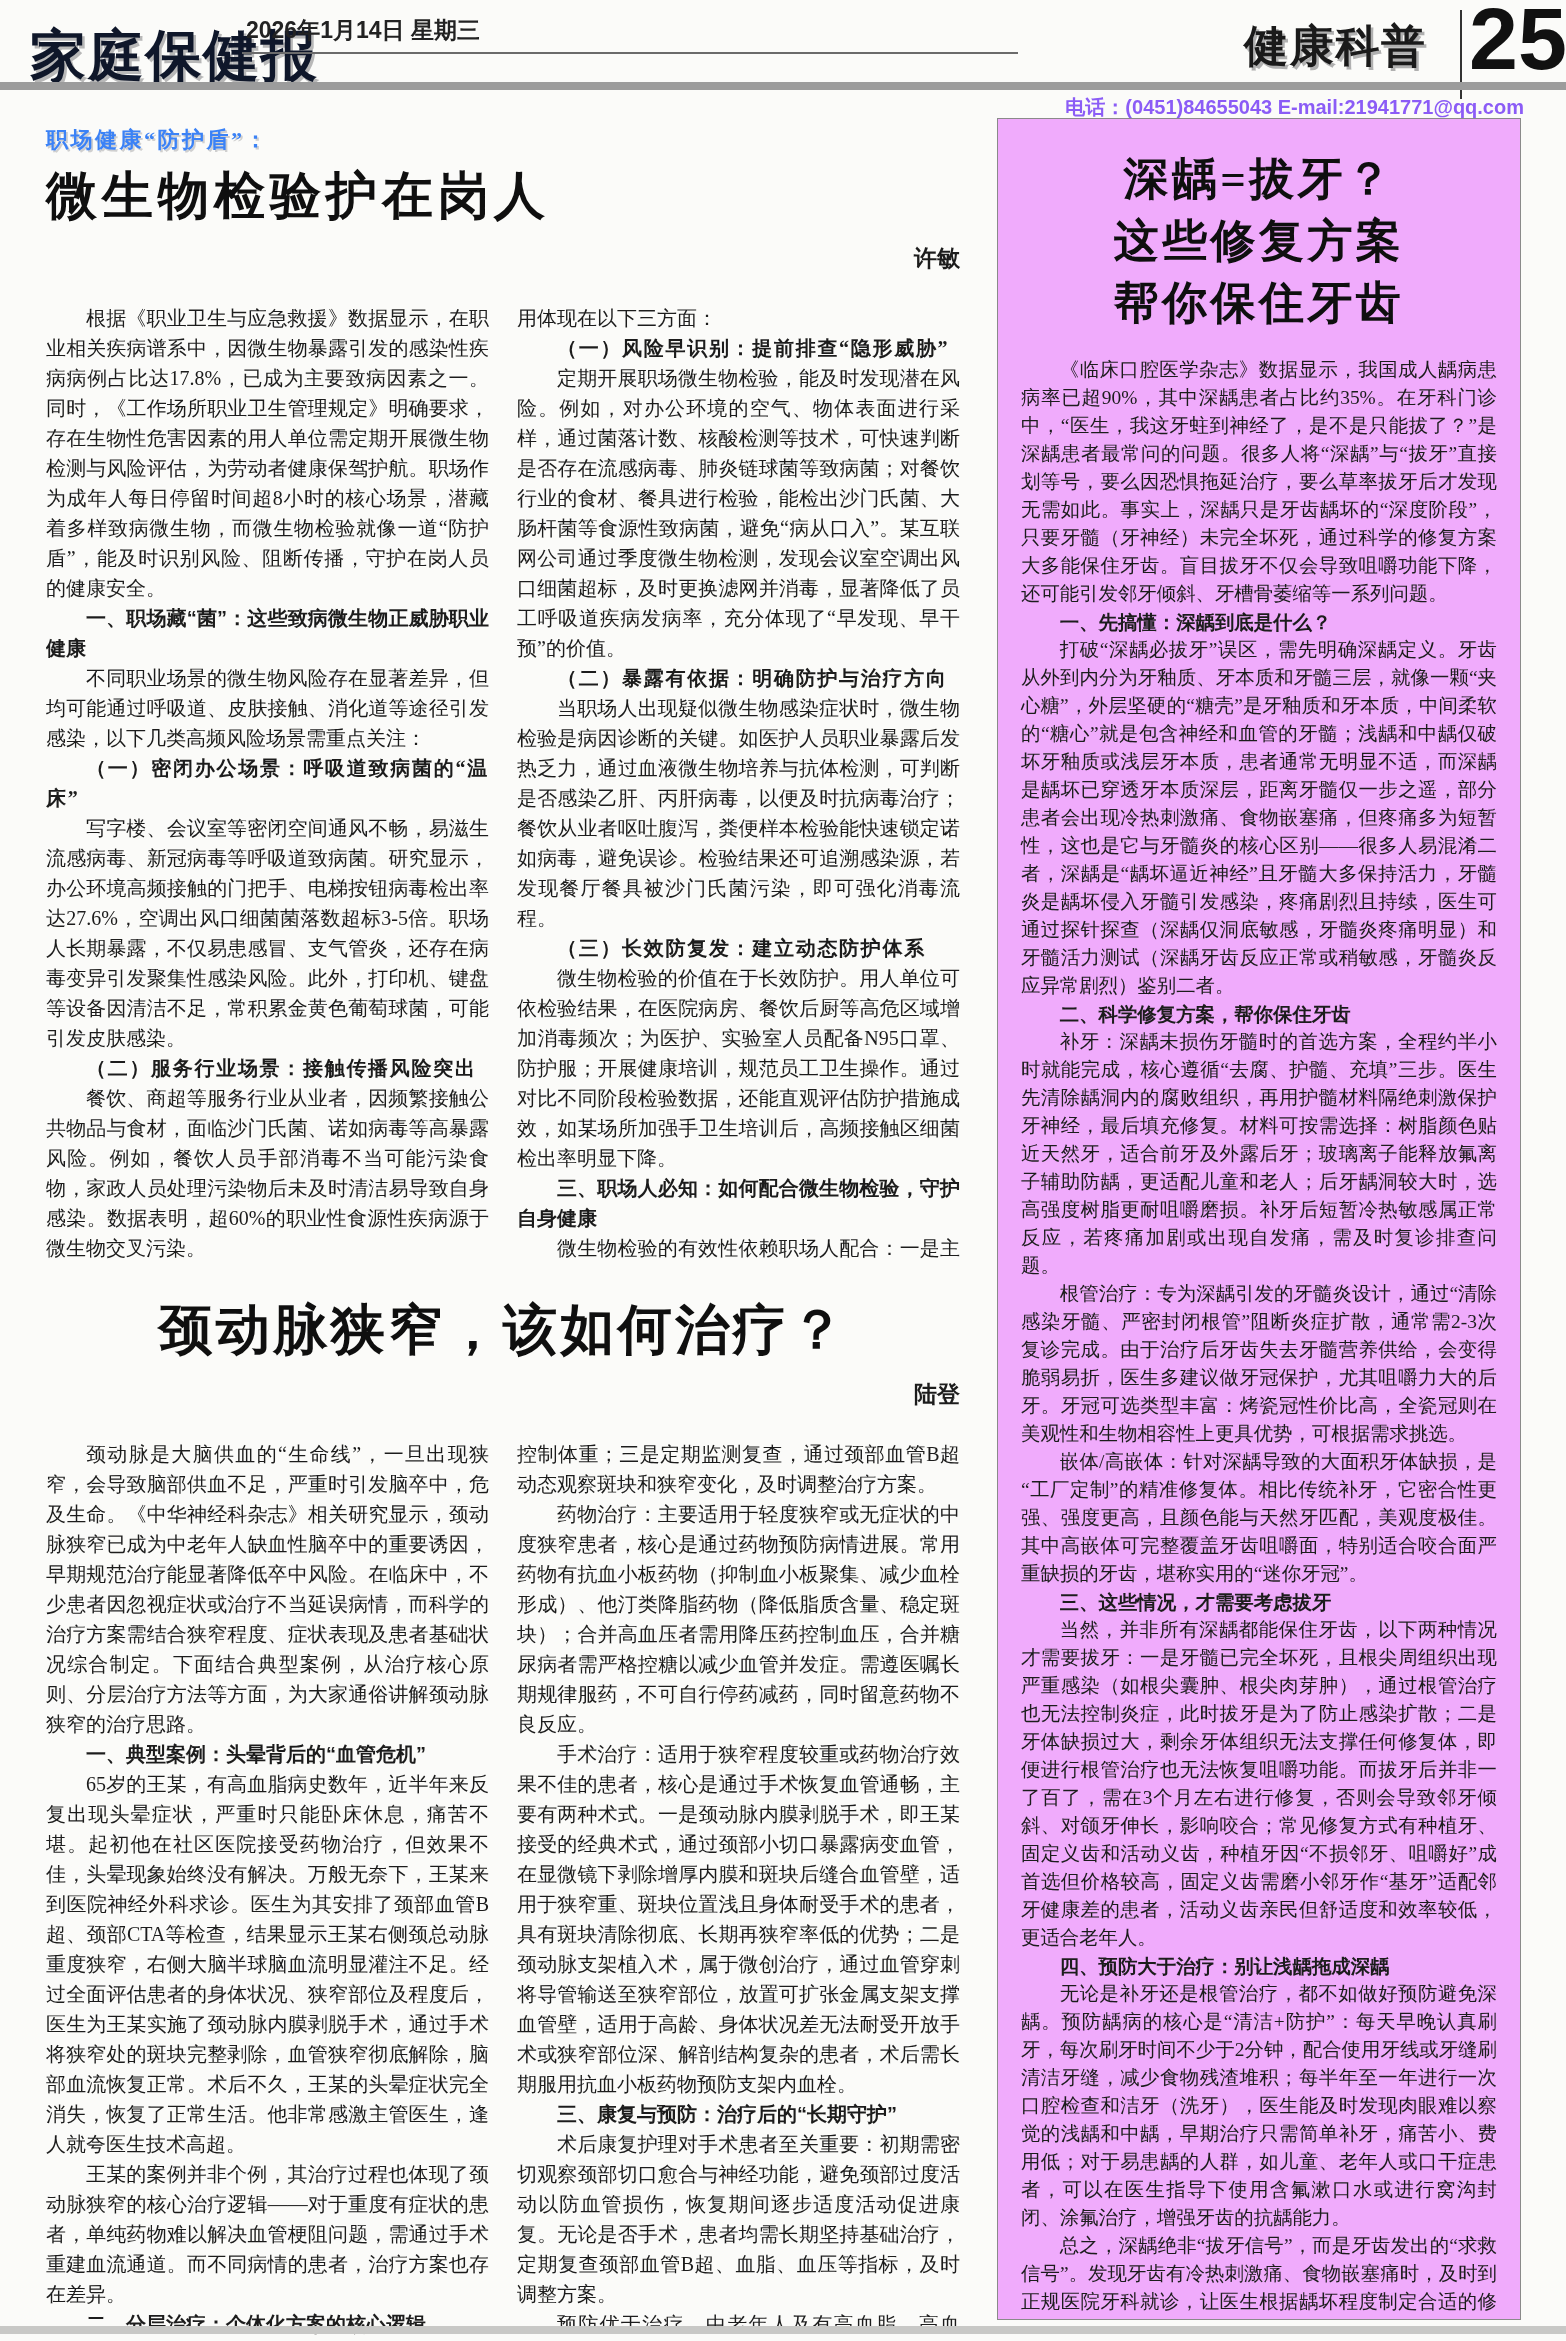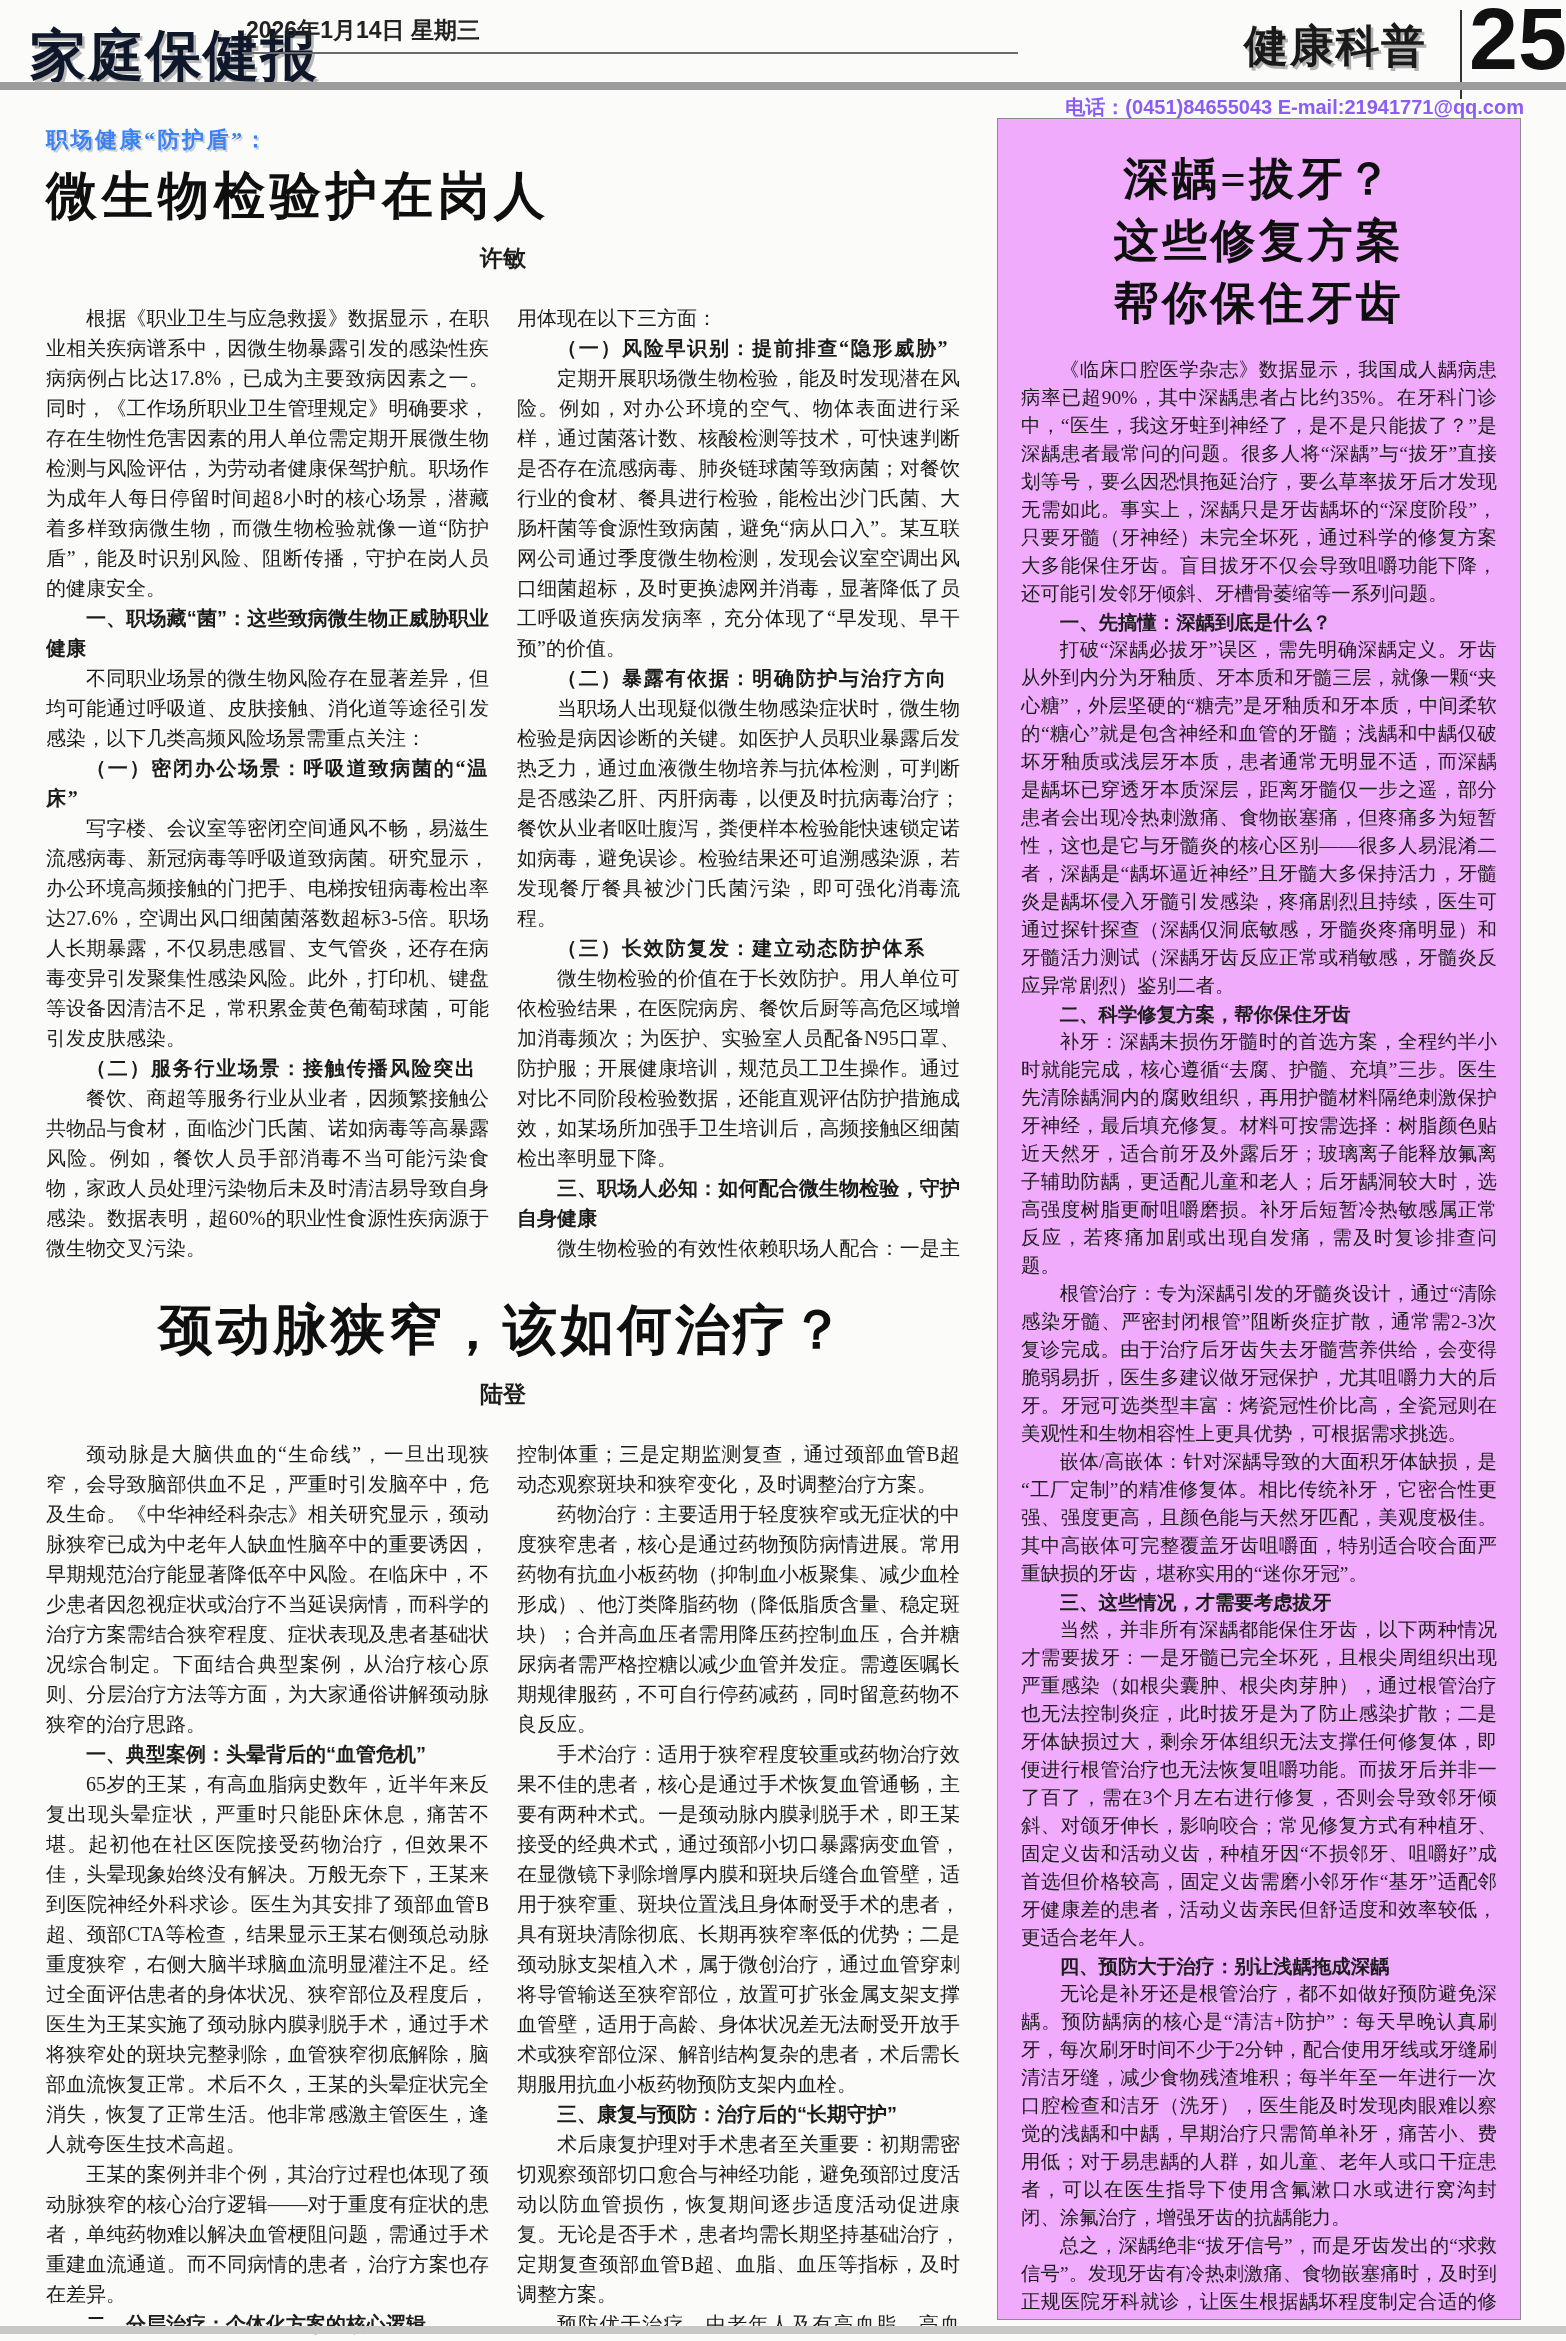--- a/index.html
+++ b/index.html
@@ -22,21 +22,21 @@
   .contact{position:absolute;left:757px;top:94px;width:767px;text-align:right;
            font-size:20px;font-weight:700;font-family:"Liberation Sans",sans-serif;color:#8b5cf6;}
   .bottom-bar{position:absolute;left:0;top:2326px;width:1566px;height:8.4px;background:#c8c8c6;}
 
   
   .left-region{position:absolute;left:46px;top:125px;width:914px;}
   .kicker{font-size:22px;font-weight:700;color:#3b82f6;letter-spacing:2.5px;
           text-shadow:1.7px 1.7px 0 #cfcfcf;margin:0 0 3.4px 0;}
   .a1-title{font-size:51px;font-weight:900;letter-spacing:5px;
             margin:7px 0 0 0;color:#0f0f0f;}
-  .byline{font-size:23px;font-weight:700;text-align:center;margin:11.8px 0 0 0;
+  .byline{font-size:23px;font-weight:700;text-align:right;margin:11.8px 0 0 0;
           font-family:"Liberation Sans",sans-serif;}
   .cols{display:flex;gap:28px;margin-top:29px;}
   .col{width:444px;overflow:hidden;}
   .col-a1{height:961px;}
   .col-a2{height:926px;}
   .a2-head{margin-top:30px;}
   .a2-title{font-size:54px;font-weight:900;text-align:center;letter-spacing:3.4px;
             margin:0;color:#0f0f0f;}
 
   

